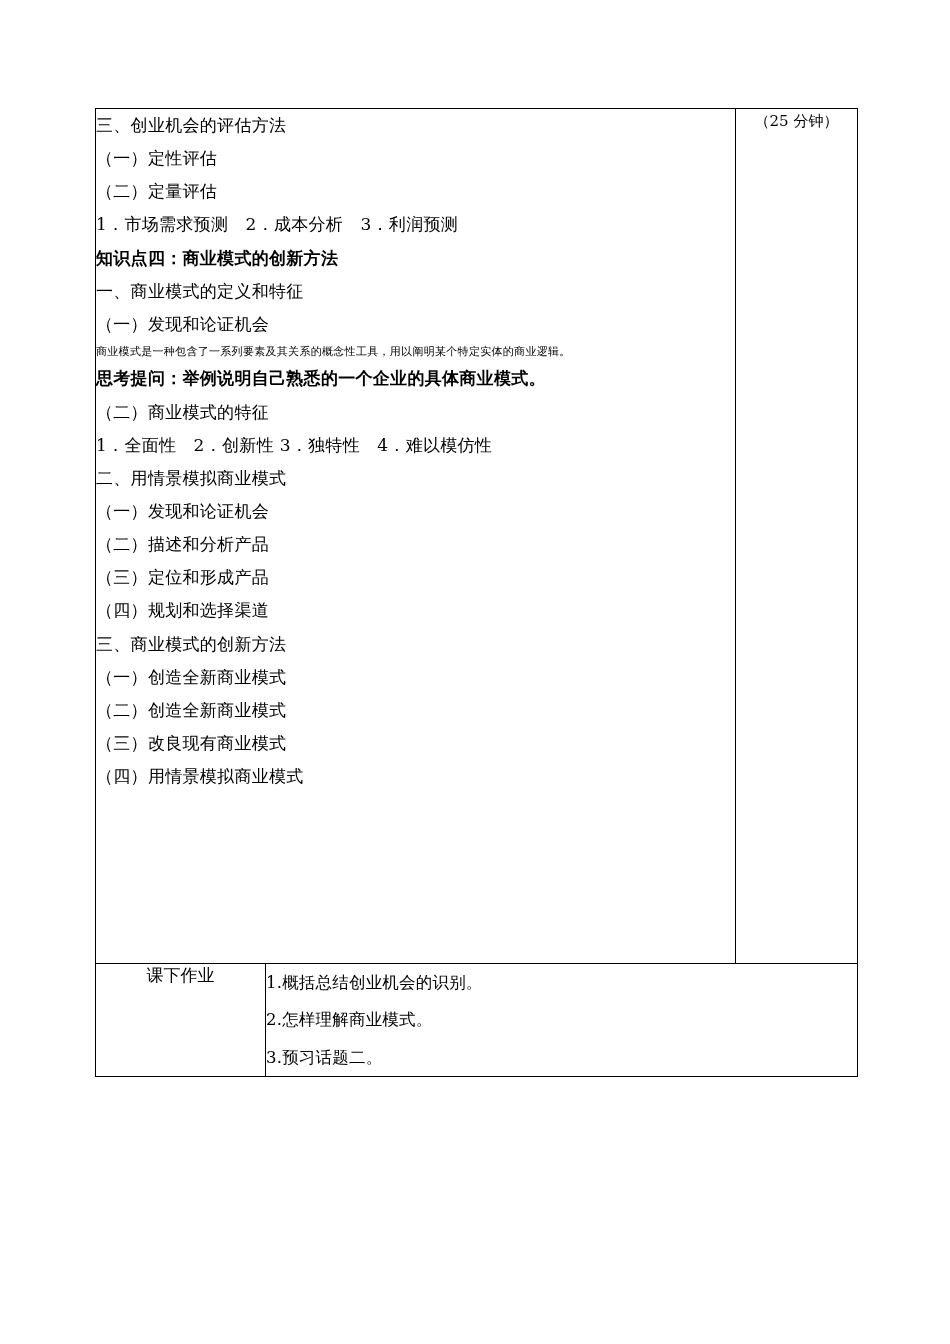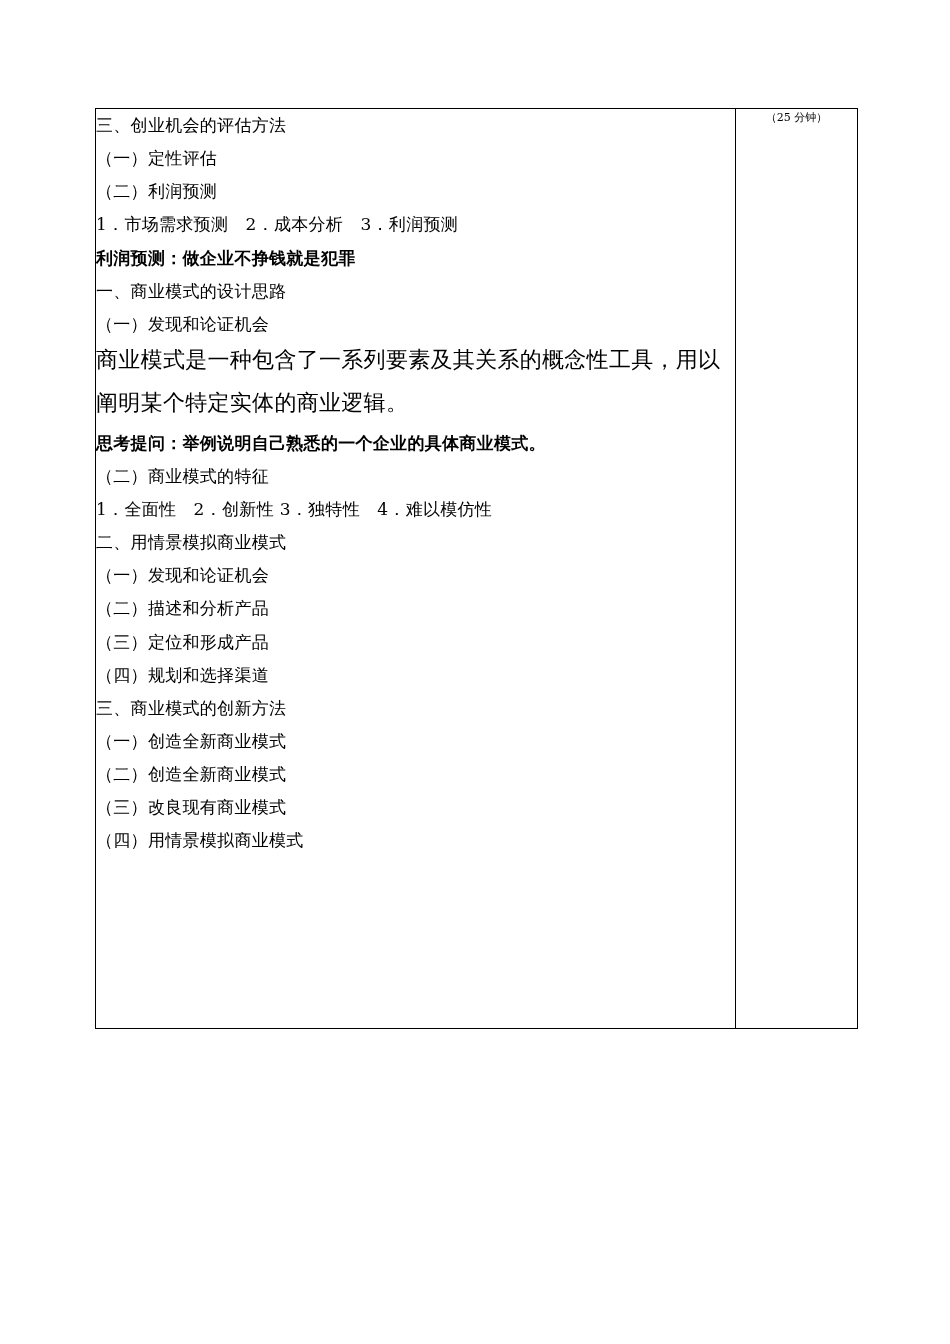--- a/index.html
+++ b/index.html
@@ -36,37 +36,36 @@
     padding: 0;
   }
   .main-cell {
     padding: 10px 12px 14px 12px;
     margin-left: 24px;
   }
   .time-cell {
     width: 122px;
     text-align: center;
     vertical-align: middle;
-    font-size: 11px;
+    font-size: 15px;
     line-height: 1.6;
   }
   .line {
     font-size: 17px;
     line-height: 1.95;
     white-space: pre-wrap;
     letter-spacing: 0.3px;
   }
   .line.bold {
     font-weight: bold;
   }
   .para {
-    font-size: 22px;
+    font-size: 11px;
     line-height: 1.95;
     letter-spacing: 0.3px;
-    font-family: Liberation Mono, monospace;
   }
   .spacer {
     height: 170px;
   }
   
   .hw-label-cell {
     width: 170px;
     text-align: center;
     vertical-align: middle;
     font-size: 17px;
@@ -89,38 +88,46 @@
     <colgroup>
       <col style="width:170px">
       <col style="width:470px">
       <col style="width:122px">
     </colgroup>
     <tbody>
       <tr>
         <td class="main-cell" colspan="2">
           <div class="line">三、创业机会的评估方法</div>
           <div class="line">（一）定性评估</div>
-          <div class="line">（二）利润预测</div>
+          <div class="line">（二）定量评估</div>
           <div class="line">1．市场需求预测　2．成本分析　3．利润预测</div>
-          <div class="line bold">利润预测：做企业不挣钱就是犯罪</div>
-          <div class="line">一、商业模式的设计思路</div>
+          <div class="line bold">知识点四：商业模式的创新方法</div>
+          <div class="line">一、商业模式的定义和特征</div>
           <div class="line">（一）发现和论证机会</div>
           <div class="para">商业模式是一种包含了一系列要素及其关系的概念性工具，用以阐明某个特定实体的商业逻辑。</div>
           <div class="line bold">思考提问：举例说明自己熟悉的一个企业的具体商业模式。</div>
           <div class="line">（二）商业模式的特征</div>
           <div class="line">1．全面性　2．创新性 3．独特性　4．难以模仿性</div>
           <div class="line">二、用情景模拟商业模式</div>
           <div class="line">（一）发现和论证机会</div>
           <div class="line">（二）描述和分析产品</div>
           <div class="line">（三）定位和形成产品</div>
           <div class="line">（四）规划和选择渠道</div>
           <div class="line">三、商业模式的创新方法</div>
           <div class="line">（一）创造全新商业模式</div>
           <div class="line">（二）创造全新商业模式</div>
           <div class="line">（三）改良现有商业模式</div>
           <div class="line">（四）用情景模拟商业模式</div>
           <div class="spacer"></div>
         </td>
         <td class="time-cell">（25 分钟）</td>
       </tr>
+      <tr>
+        <td class="hw-label-cell">课下作业</td>
+        <td class="hw-list-cell" colspan="2">
+          <div class="hw-item">1.概括总结创业机会的识别。</div>
+          <div class="hw-item">2.怎样理解商业模式。</div>
+          <div class="hw-item">3.预习话题二。</div>
+        </td>
+      </tr>
     </tbody>
   </table>
 </div>
 
 </body></html>

